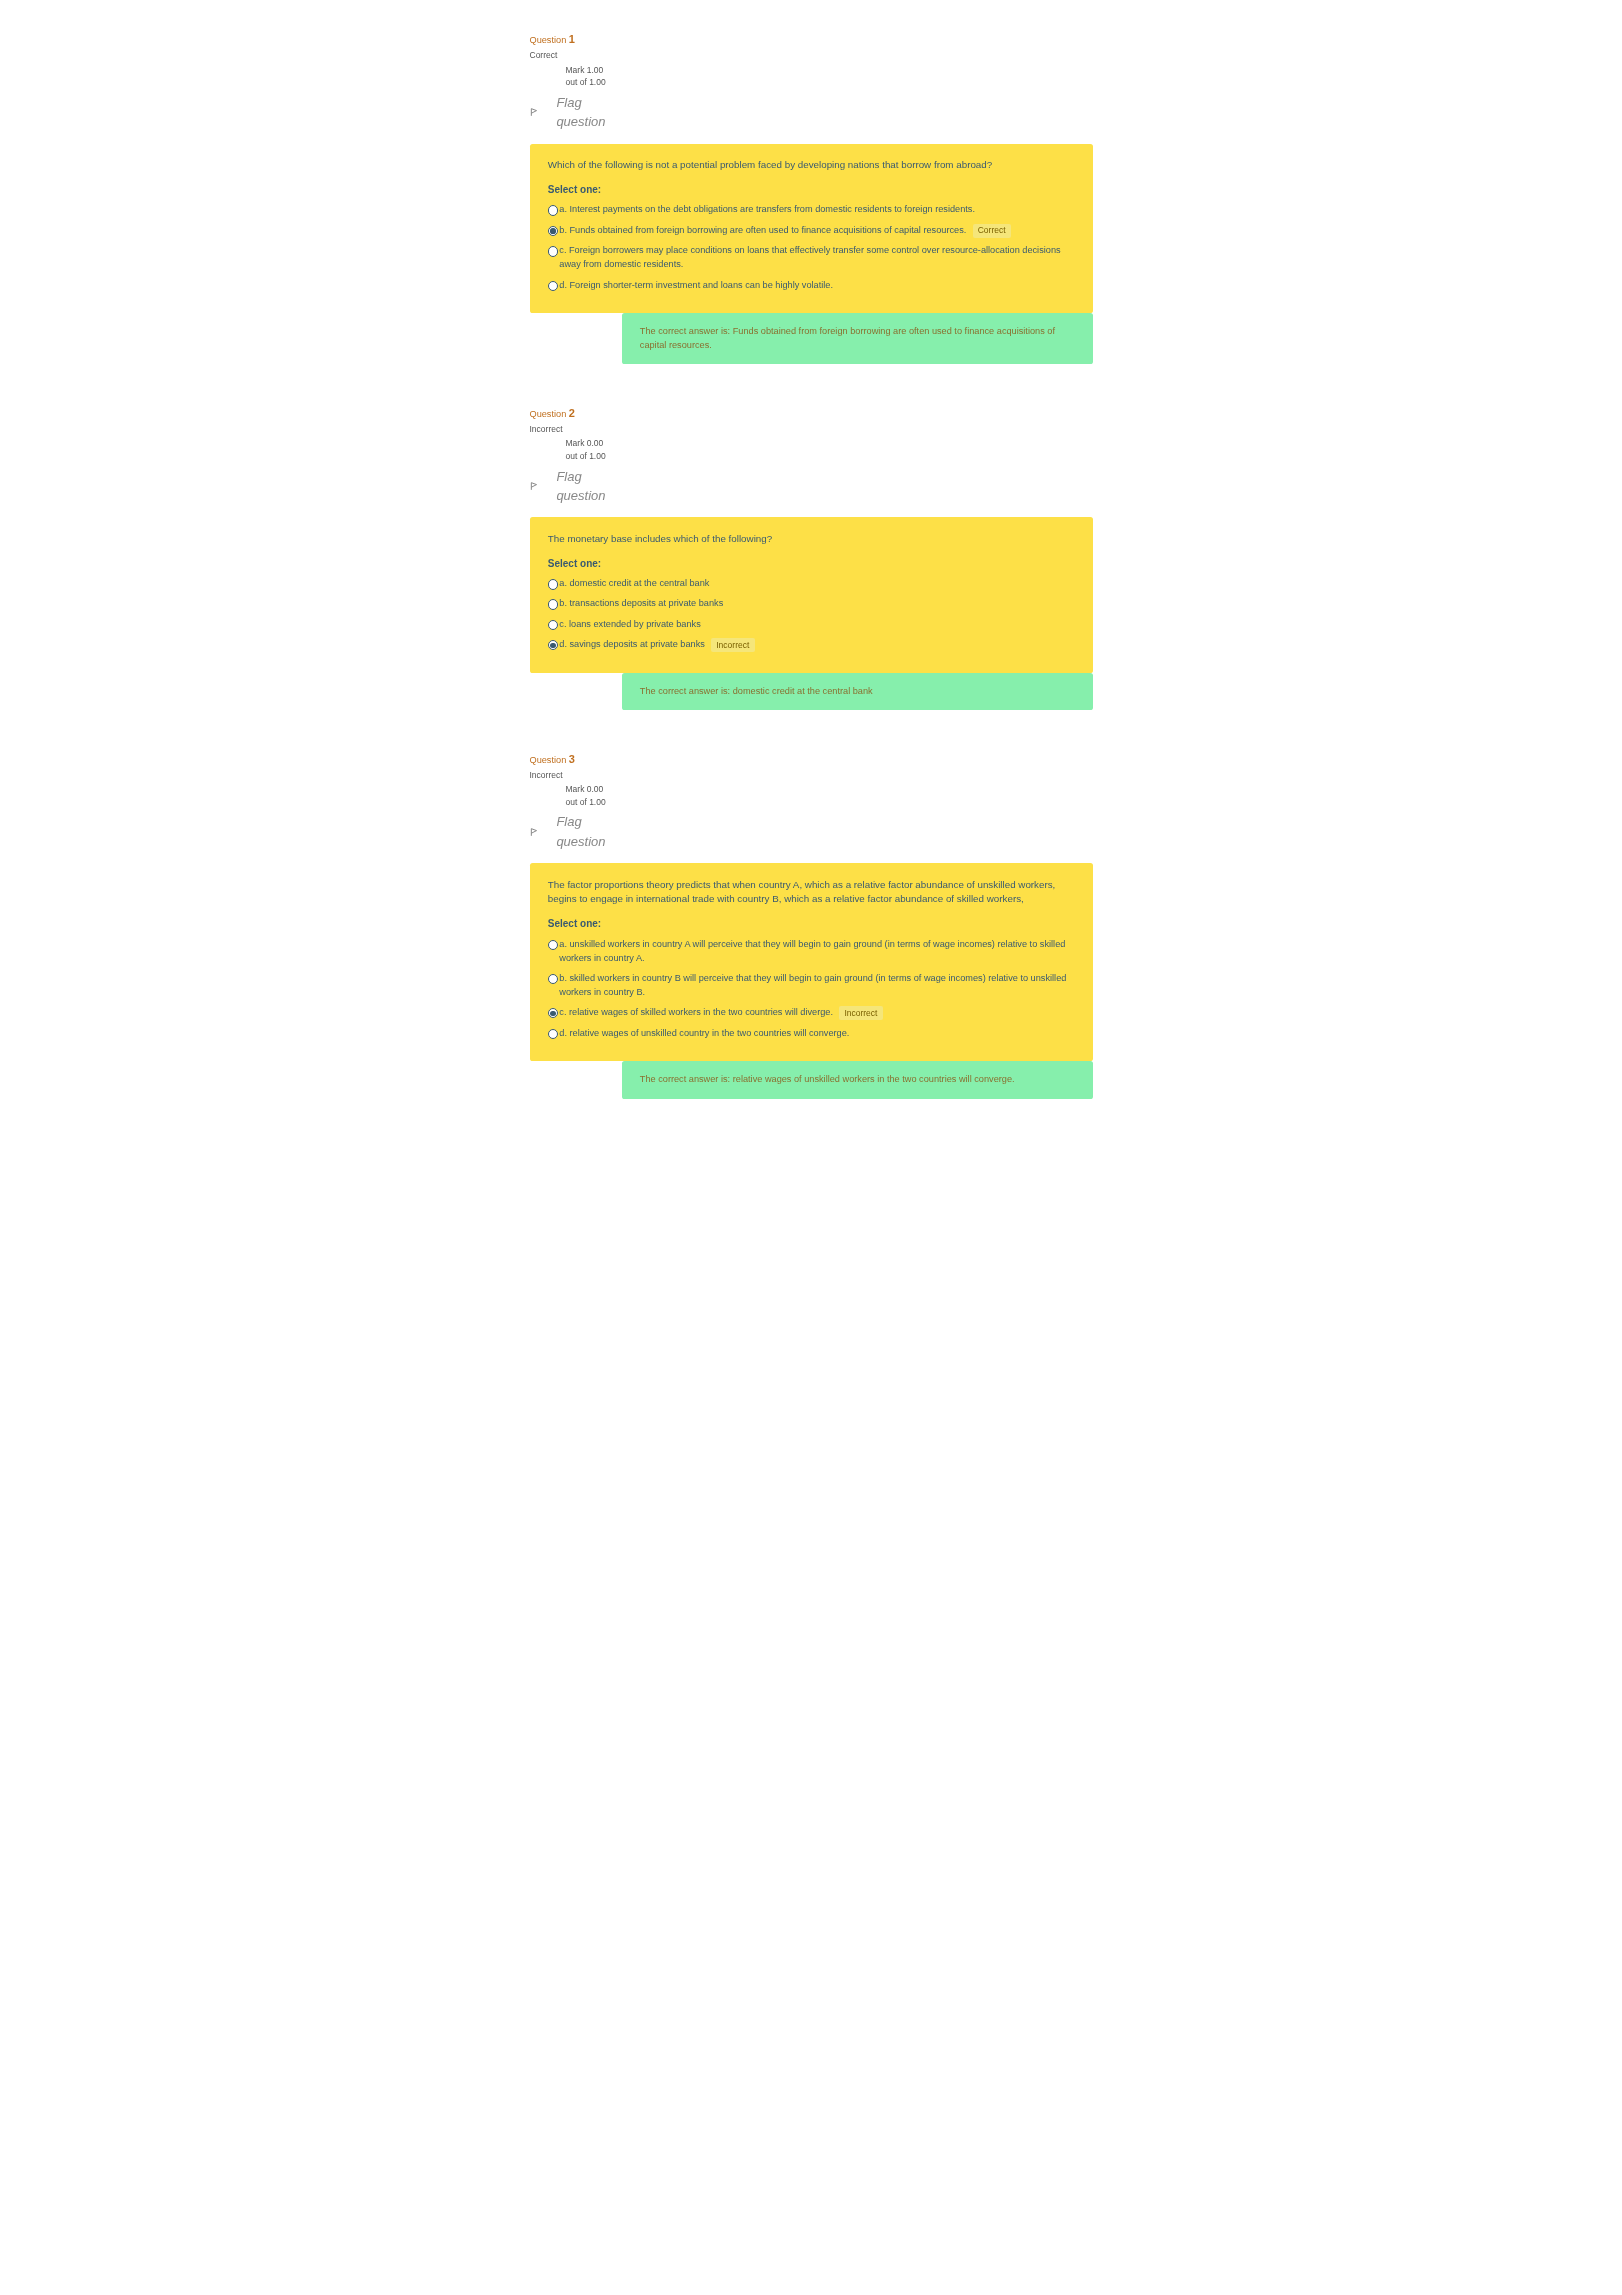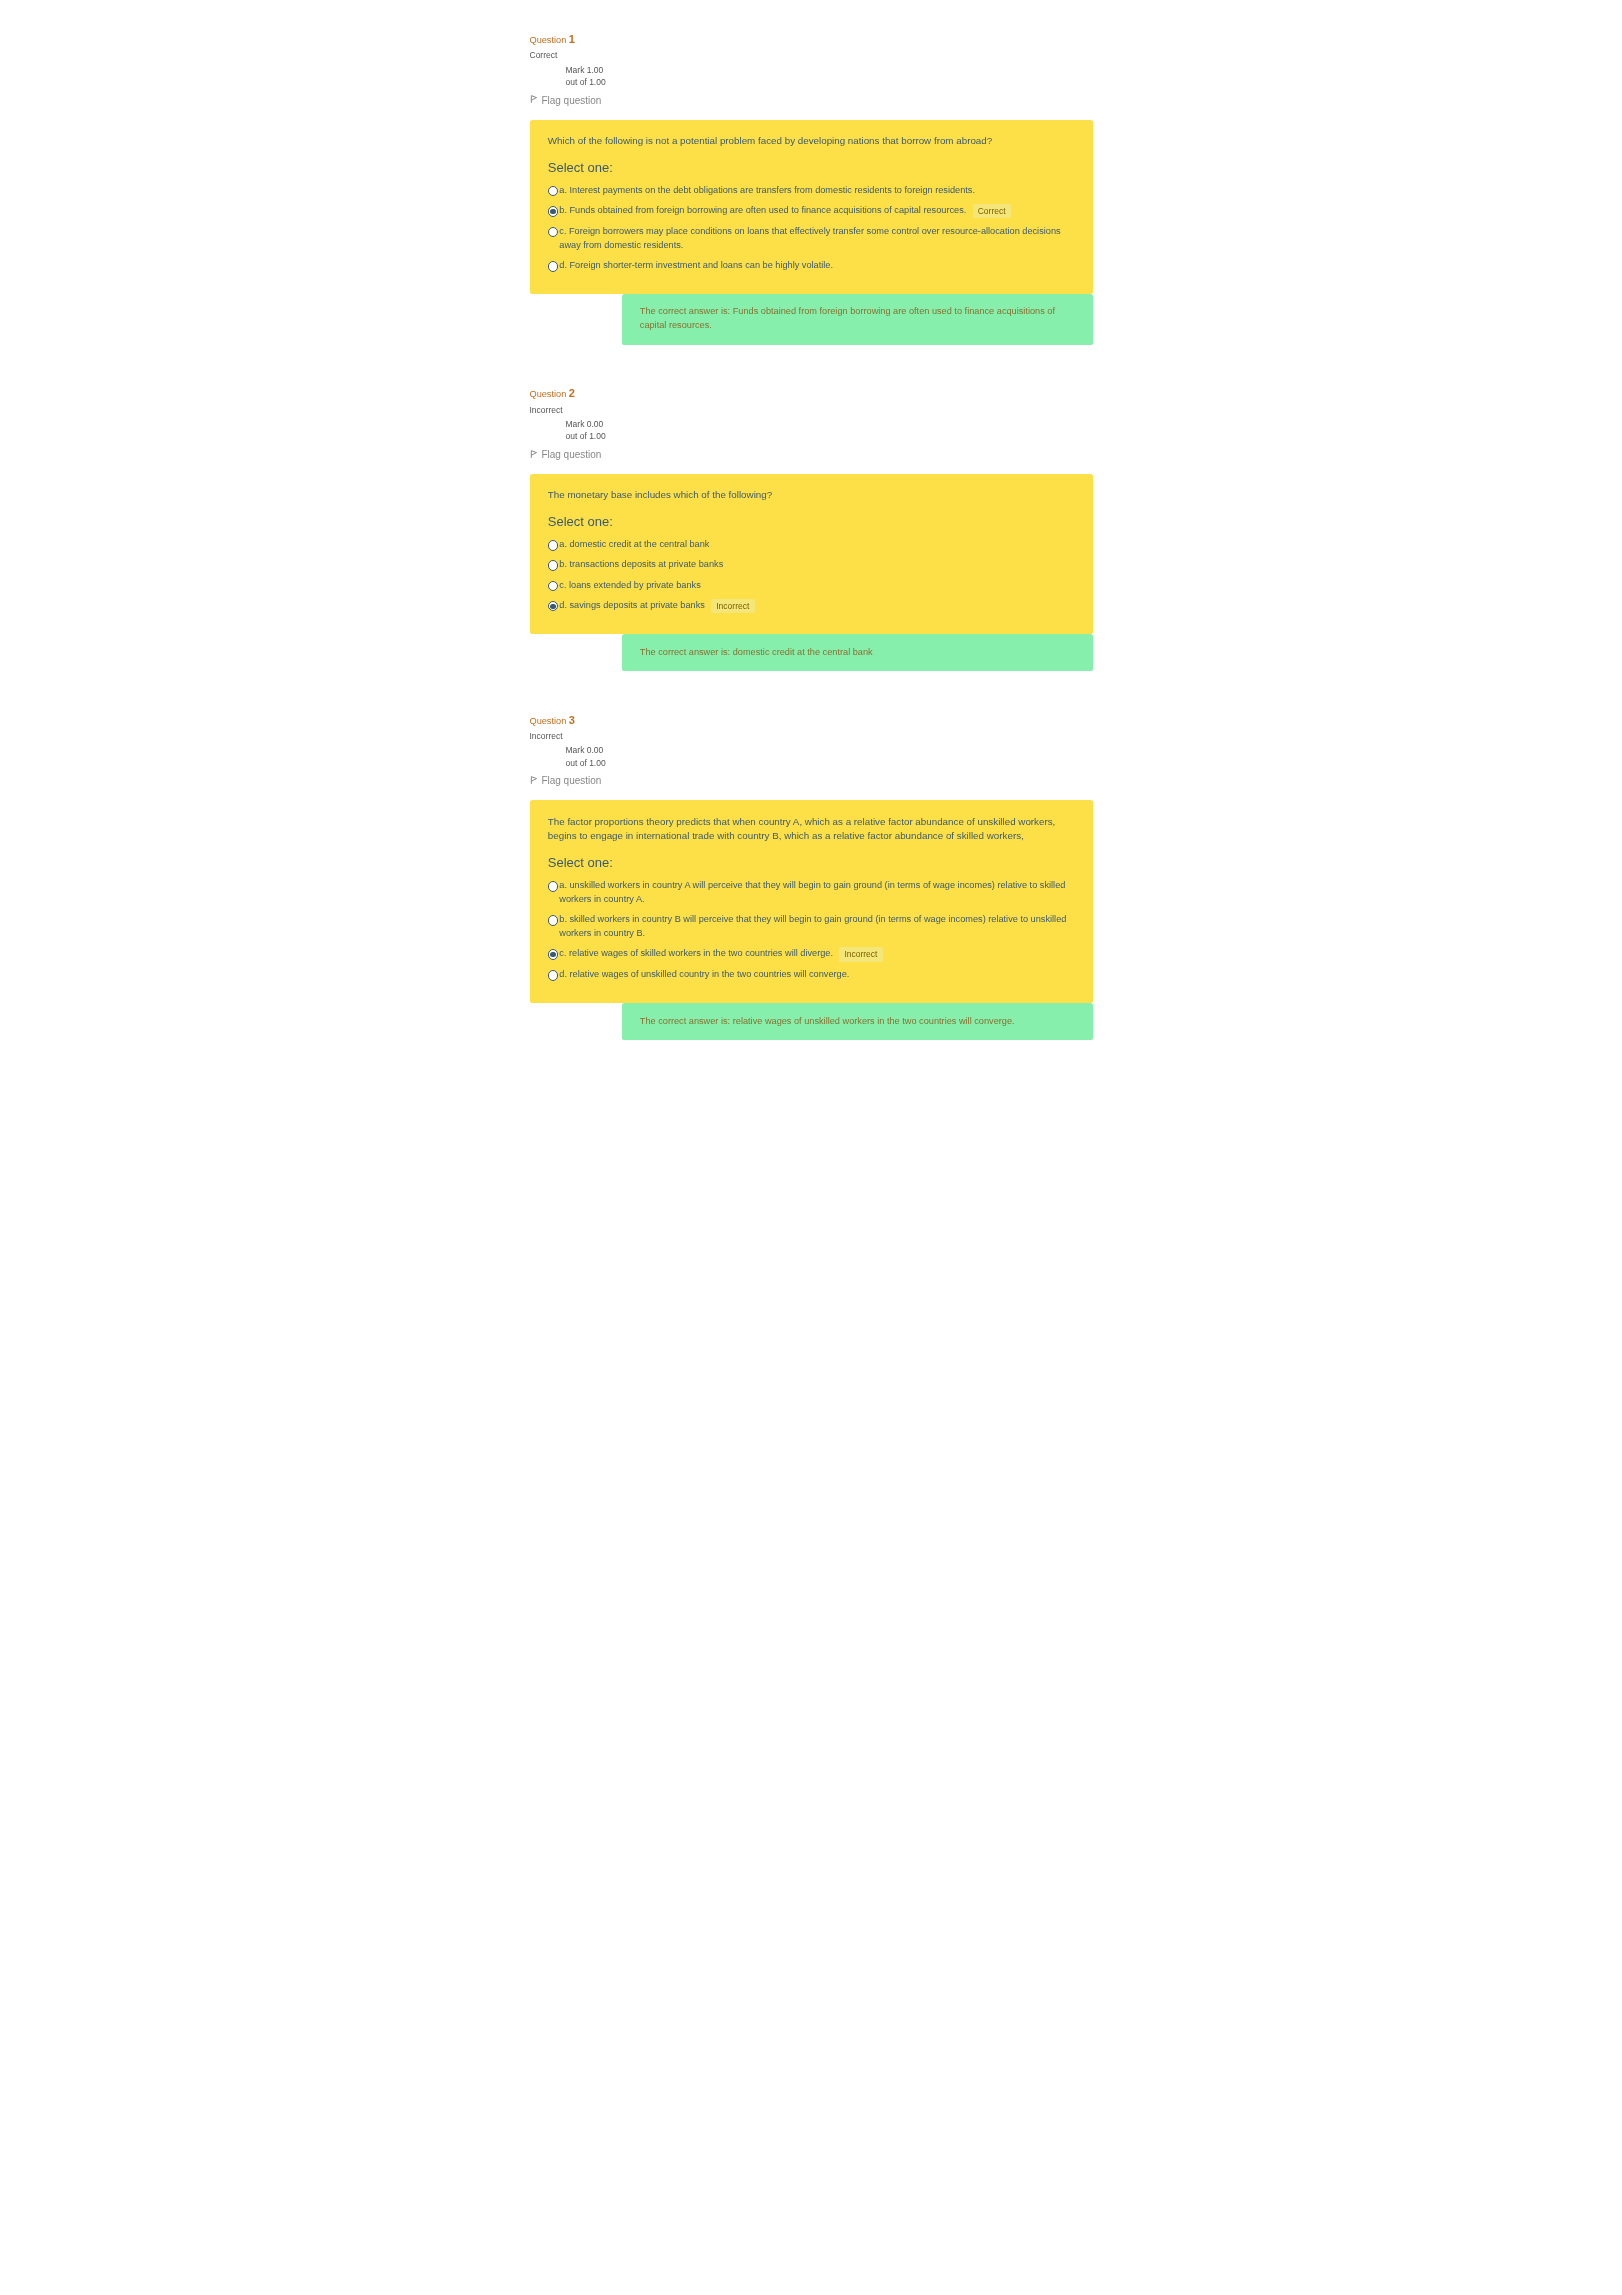--- a/index.html
+++ b/index.html
@@ -42,43 +42,45 @@
       margin-top: 1.3px;
     }
     .question-sidebar .q-mark {
       color: #555;
       font-size: 8.5px;
       margin-top: 1.3px;
       padding-left: 36px;
     }
     .question-sidebar .q-flag {
       color: #888;
-      font-size: 10px;
+      font-size: 13px;
       margin-top: 3.9px;
       display: flex;
       align-items: center;
-      gap: 4px;
+      gap: 19px;
       cursor: pointer;
+      font-style: italic;
     }
     .question-main {
       flex: 1;
       background: #fde047;
       border-radius: 2.6px;
       padding: 14.4px 18.3px;
       margin-bottom: 0;
     }
     .question-text {
       color: #3a5a70;
       font-size: 9.8px;
       margin-bottom: 9.2px;
     }
     .select-one-label {
       color: #3a5a70;
-      font-size: 13px;
+      font-size: 10px;
       margin-bottom: 6.5px;
+      font-weight: bold;
     }
     .options-list {
       list-style: none;
       padding: 0;
     }
     .option-item {
       display: flex;
       align-items: flex-start;
       gap: 1px;
       margin-bottom: 6.5px;

